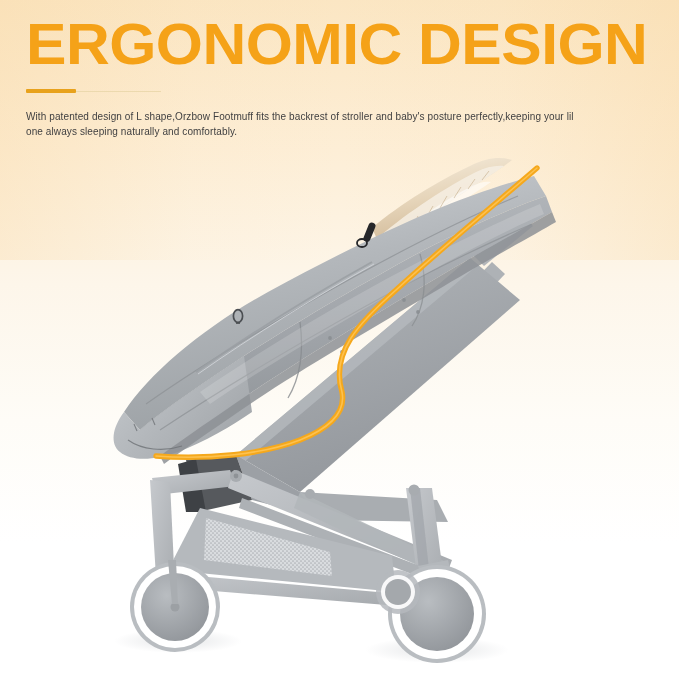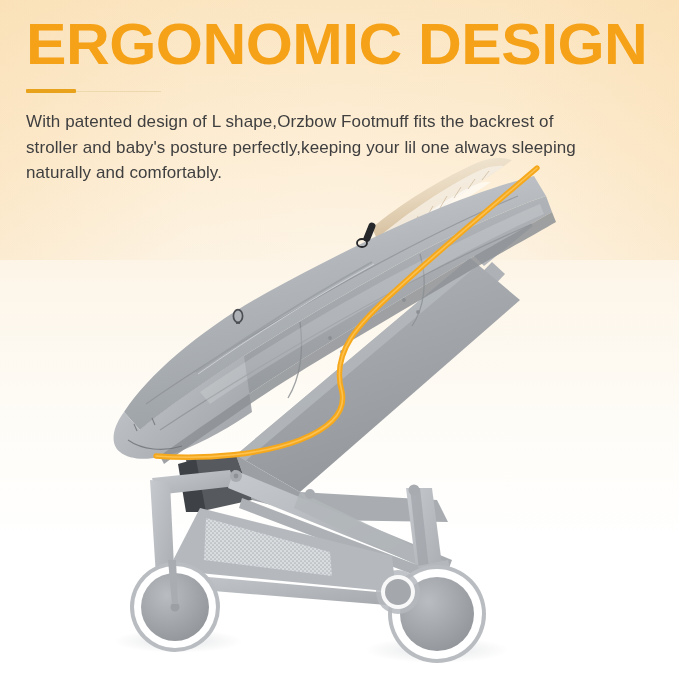--- a/index.html
+++ b/index.html
@@ -68,21 +68,21 @@
   }
   .divider-thick {
     position:absolute; left:0; top:0;
     width:50px; height:4px;
     background:#e8a21c;
     border-radius:1px;
   }
 
   .body-copy {
     margin-top:14px;
-    font-size:17px;
+    font-size:10px;
     line-height:1.52;
     color:#3f3f40;
     max-width:566px;
     letter-spacing:0.1px;
   }
 
   
   #photo {
     position:absolute;
     left:0; top:0;

